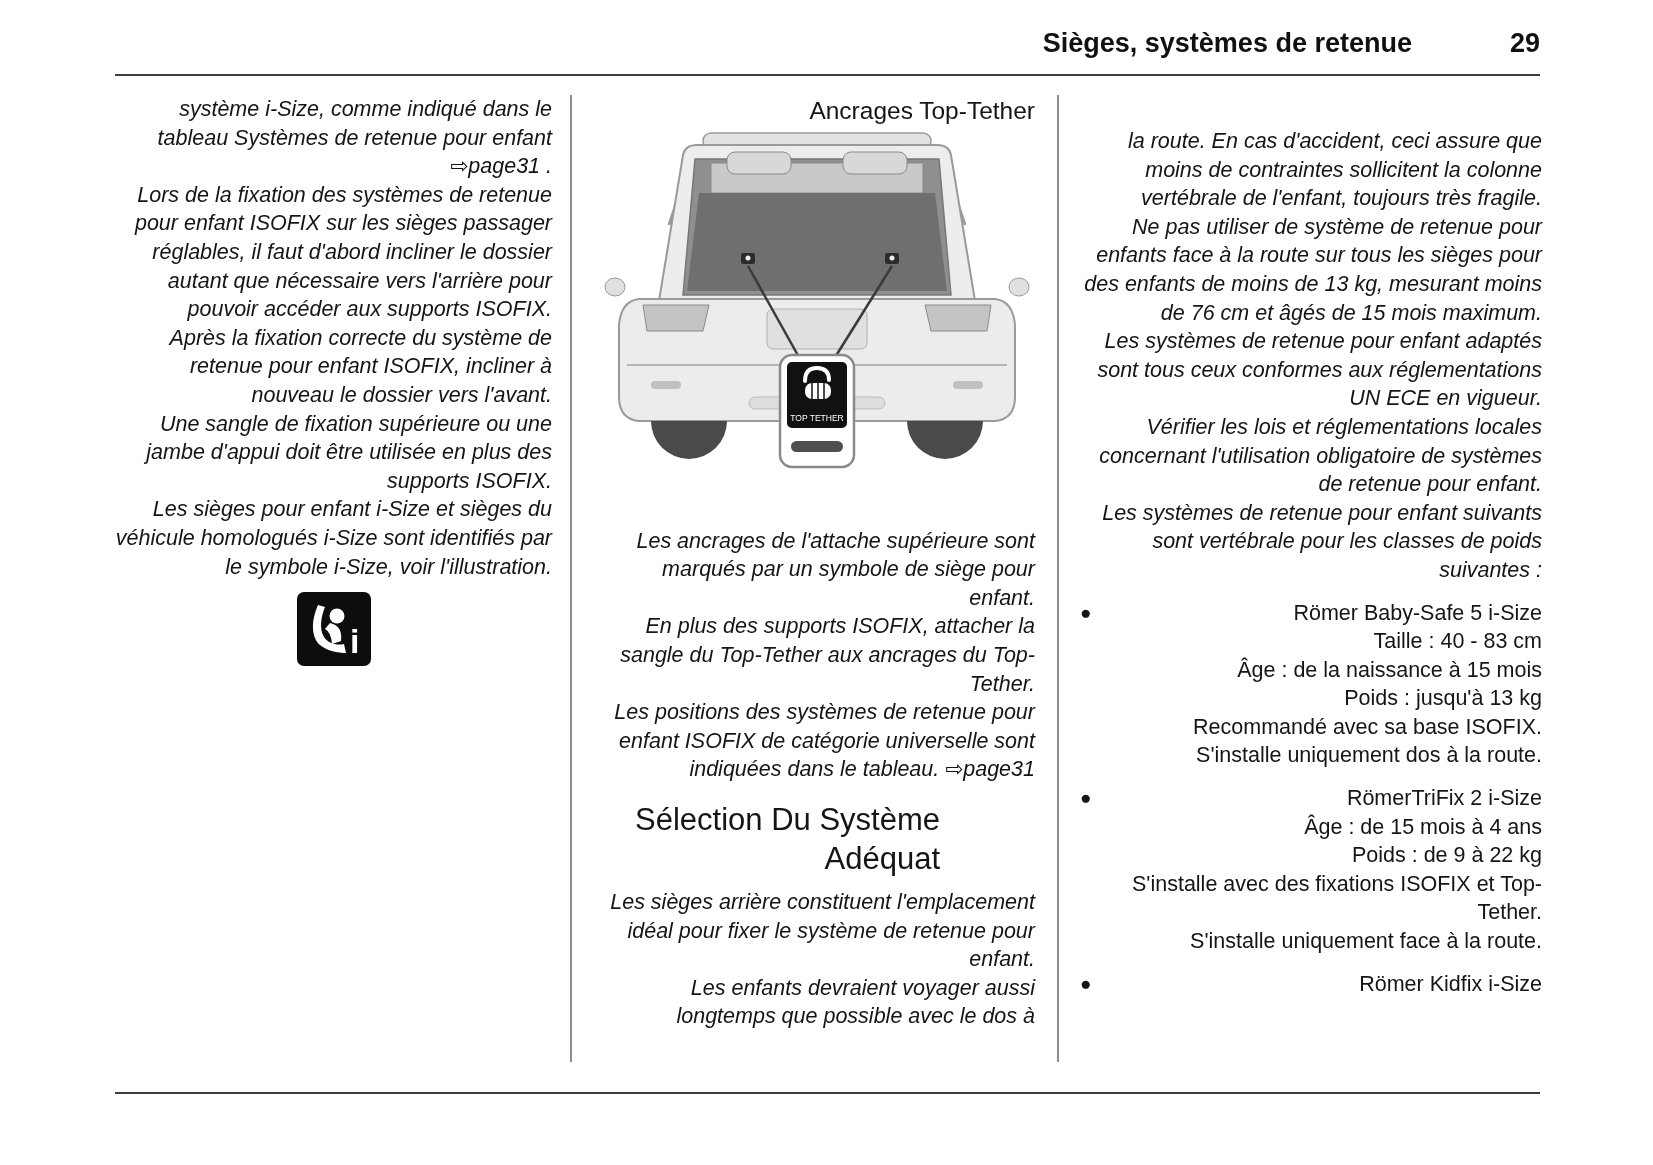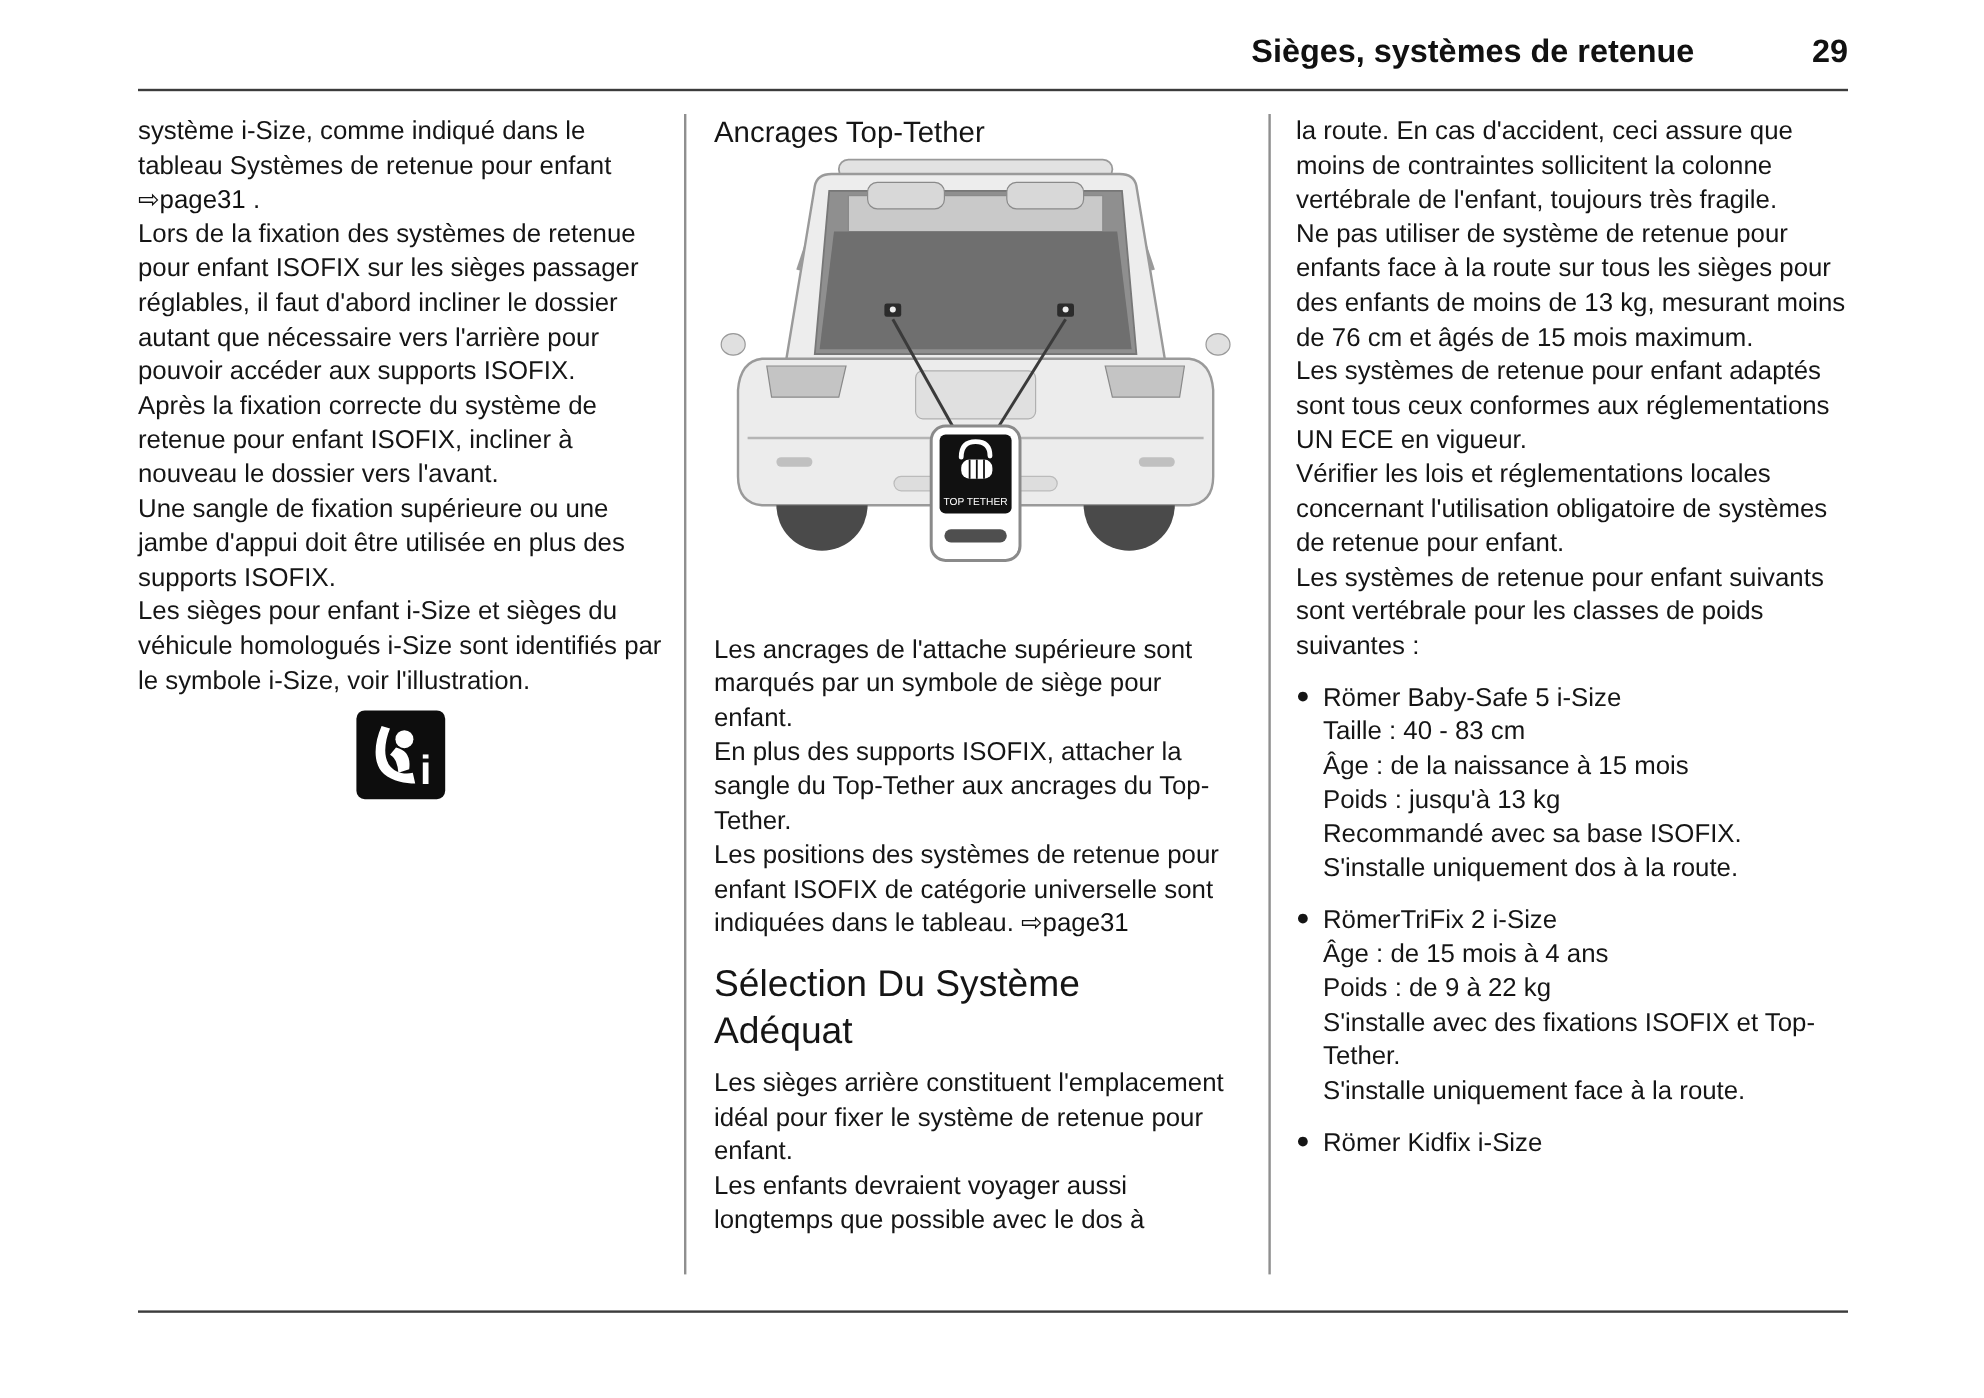--- a/index.html
+++ b/index.html
@@ -1,35 +1,36 @@
 <!DOCTYPE html>
 <html><head>
 <meta charset="utf-8">
 <style>
   * { margin:0; padding:0; box-sizing:border-box; }
   html,body { background:#ffffff; }
   .page {
     position:relative; width:1653px; height:1165px; background:#fff;
     color:#111; font-family:"Liberation Sans","DejaVu Sans",sans-serif;
     overflow:hidden;
+    text-align:right;
   }
   .header { position:absolute; left:115px; top:28px; width:1425px;
             display:flex; justify-content:flex-end; align-items:baseline; }
   .header-title { font-size:27px; font-weight:bold; }
   .header-page  { font-size:27px; font-weight:bold; margin-left:98px; }
   .rule-top    { position:absolute; left:115px; width:1425px; top:74px;  border-top:2px solid #3c3c3c; }
   .rule-bottom { position:absolute; left:115px; width:1425px; top:1092px; border-top:2px solid #3c3c3c; }
   .vdiv { position:absolute; top:95px; height:967px; width:0; border-left:2px solid #8f8f8f; }
   .vdiv1 { left:570px; } .vdiv2 { left:1057px; }
 
   .col { position:absolute; top:95px; font-size:21.5px; line-height:28.6px; color:#151515; }
-  .col p { margin:0; }
+  .col p { margin:0;font-style:italic; }
   .col1 { left:115px;  width:437px; }
   .col2 { left:595px;  width:440px; }
-  .col3 { left:1080px; width:462px; }
+  .col3 { left:1080px; width:462px;margin-top:32px; }
 
   .h1 { font-size:24.5px; font-weight:normal; line-height:32px; margin:0 0 2px 0; }
   .h2 { font-size:31px;  font-weight:normal; line-height:39px; margin:16px 0 10px 0; width:345px; }
   .illustration { margin:2px 0 14px 0; }
   .ref-link { color:#111; text-decoration:none; cursor:pointer; }
   .isize-wrap { margin-top:10px; display:flex; justify-content:center; }
 
   .bullet-item { display:flex; gap:11px; margin-top:14px; }
   .bullet-dot  { flex:0 0 auto; font-size:19px; line-height:28.6px; }
   .bullet-body { flex:1 1 auto; }

